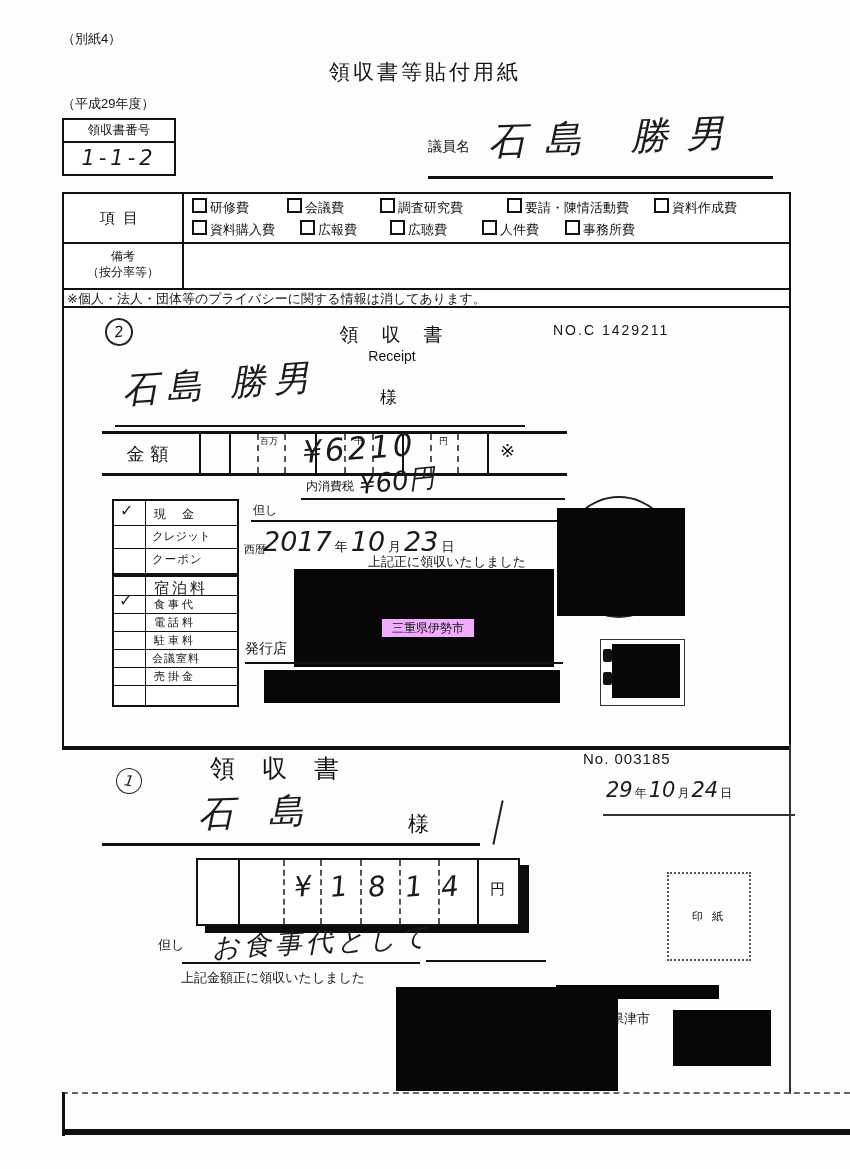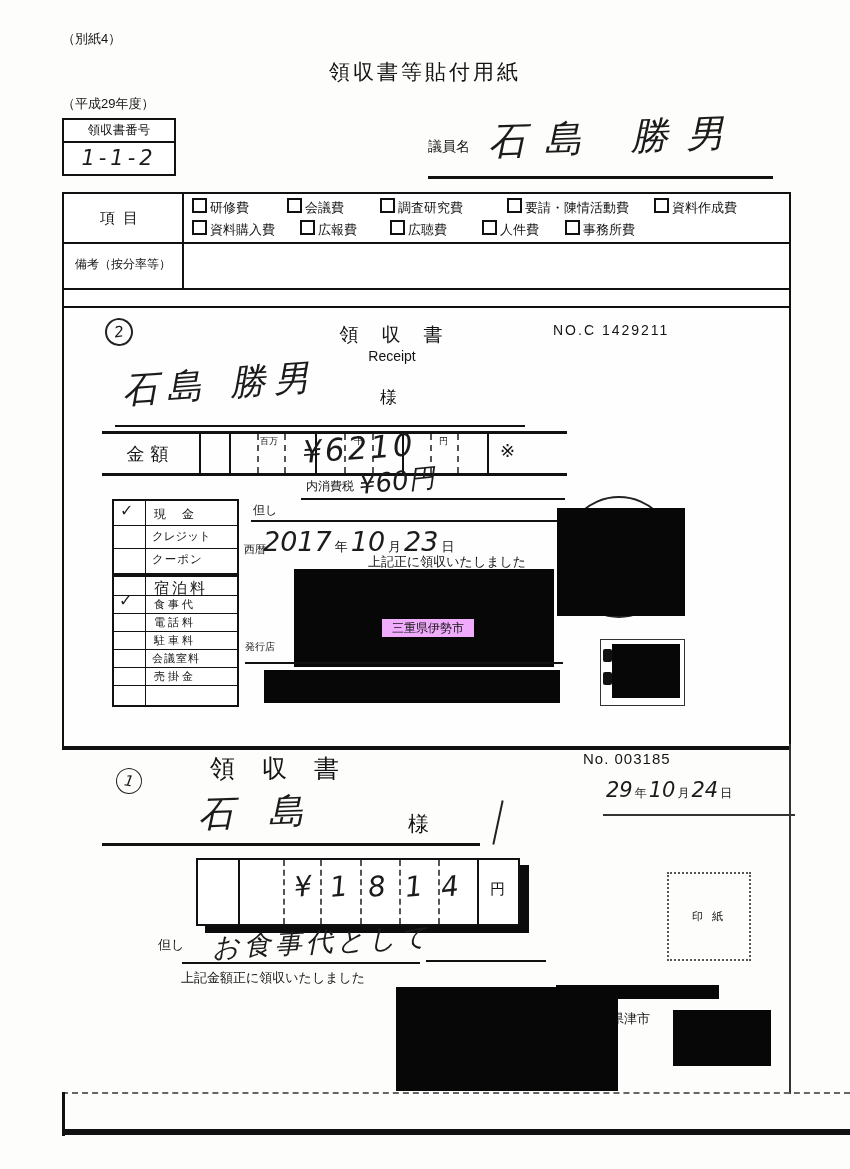--- a/index.html
+++ b/index.html
@@ -43,25 +43,26 @@
       <span class="abs b" style="left:105px;top:4px;font-size:13px;"><span class="cbx"></span><span>会議費</span></span>
       <span class="abs b" style="left:198px;top:4px;font-size:13px;"><span class="cbx"></span><span>調査研究費</span></span>
       <span class="abs b" style="left:325px;top:4px;font-size:13px;"><span class="cbx"></span><span>要請・陳情活動費</span></span>
       <span class="abs b" style="left:472px;top:4px;font-size:13px;"><span class="cbx"></span><span>資料作成費</span></span>
       <span class="abs b" style="left:10px;top:26px;font-size:13px;"><span class="cbx"></span><span>資料購入費</span></span>
       <span class="abs b" style="left:118px;top:26px;font-size:13px;"><span class="cbx"></span><span>広報費</span></span>
       <span class="abs b" style="left:208px;top:26px;font-size:13px;"><span class="cbx"></span><span>広聴費</span></span>
       <span class="abs b" style="left:300px;top:26px;font-size:13px;"><span class="cbx"></span><span>人件費</span></span>
       <span class="abs b" style="left:383px;top:26px;font-size:13px;"><span class="cbx"></span><span>事務所費</span></span>
     </div>
-    <div class="abs cell-label b" style="left:0;top:48px;width:118px;height:46px;border-right:2px solid #111;border-bottom:2.5px solid #111;font-size:12px;flex-direction:row;line-height:1.3;">
+    <div class="abs cell-label b" style="left:0;top:48px;width:118px;height:46px;border-right:2px solid #111;border-bottom:2.5px solid #111;font-size:12px;flex-direction:column;line-height:1.3;">
       <span>備考</span>
       <span>（按分率等）</span>
     </div>
     <div class="abs" style="left:118px;top:48px;width:607px;height:46px;border-bottom:2.5px solid #111;"></div>
+    <div class="abs b" style="left:3px;top:96px;font-size:13px;">※個人・法人・団体等のプライバシーに関する情報は消してあります。</div>
   </div>
 
   <div class="abs" style="left:62px;top:306px;width:725px;height:438px;border:2.5px solid #111;border-bottom:4px solid #111;background:#fefefe;">
 
     <div class="abs circle hw" style="left:41px;top:10px;width:24px;height:24px;font-size:15px;transform:rotate(-8deg);">2</div>
 
     <div class="abs b ctr" style="left:238px;top:14px;width:180px;font-size:19px;letter-spacing:2px;">領　収　書</div>
     <div class="abs ctr" style="left:238px;top:40px;width:180px;font-size:14px;">Receipt</div>
     <div class="abs b" style="left:489px;top:14px;font-size:14px;letter-spacing:2px;">NO.C 1429211</div>
 
@@ -139,21 +140,21 @@
       <span class="hw" style="font-size:27px;">10</span>
       <span class="b" style="font-size:13px;margin:0 3px;">月</span>
       <span class="hw" style="font-size:27px;">23</span>
       <span class="b" style="font-size:13px;margin:0 3px;">日</span>
     </div>
     <div class="abs b" style="left:304px;top:245px;font-size:13px;z-index:1;">上記正に領収いたしました</div>
 
     <div class="abs redact" style="left:230px;top:261px;width:260px;height:98px;z-index:3;">
       <div class="abs ctr b" style="left:88px;top:50px;width:92px;height:18px;background:#f0abfc;font-size:12px;line-height:18px;">三重県伊勢市</div>
     </div>
-    <div class="abs b" style="left:181px;top:332px;font-size:10px;z-index:4;">発行店</div>
+    <div class="abs b" style="left:181px;top:332px;font-size:14px;z-index:4;">発行店</div>
     <div class="abs line" style="left:181px;top:354px;width:318px;height:2px;z-index:4;"></div>
     <div class="abs redact" style="left:200px;top:362px;width:296px;height:33px;z-index:3;"></div>
 
     <div class="abs circle" style="left:497px;top:188px;width:112px;height:118px;z-index:2;"></div>
     <div class="abs redact" style="left:493px;top:200px;width:128px;height:108px;z-index:3;"></div>
 
     <div class="abs" style="left:536px;top:331px;width:83px;height:65px;border:1.5px solid #333;background:#fff;z-index:3;">
       <div class="abs redact" style="left:11px;top:4px;width:68px;height:54px;"></div>
       <div class="abs" style="left:2px;top:9px;width:9px;height:13px;background:#111;border-radius:2px;"></div>
       <div class="abs" style="left:2px;top:32px;width:9px;height:13px;background:#111;border-radius:2px;"></div>

